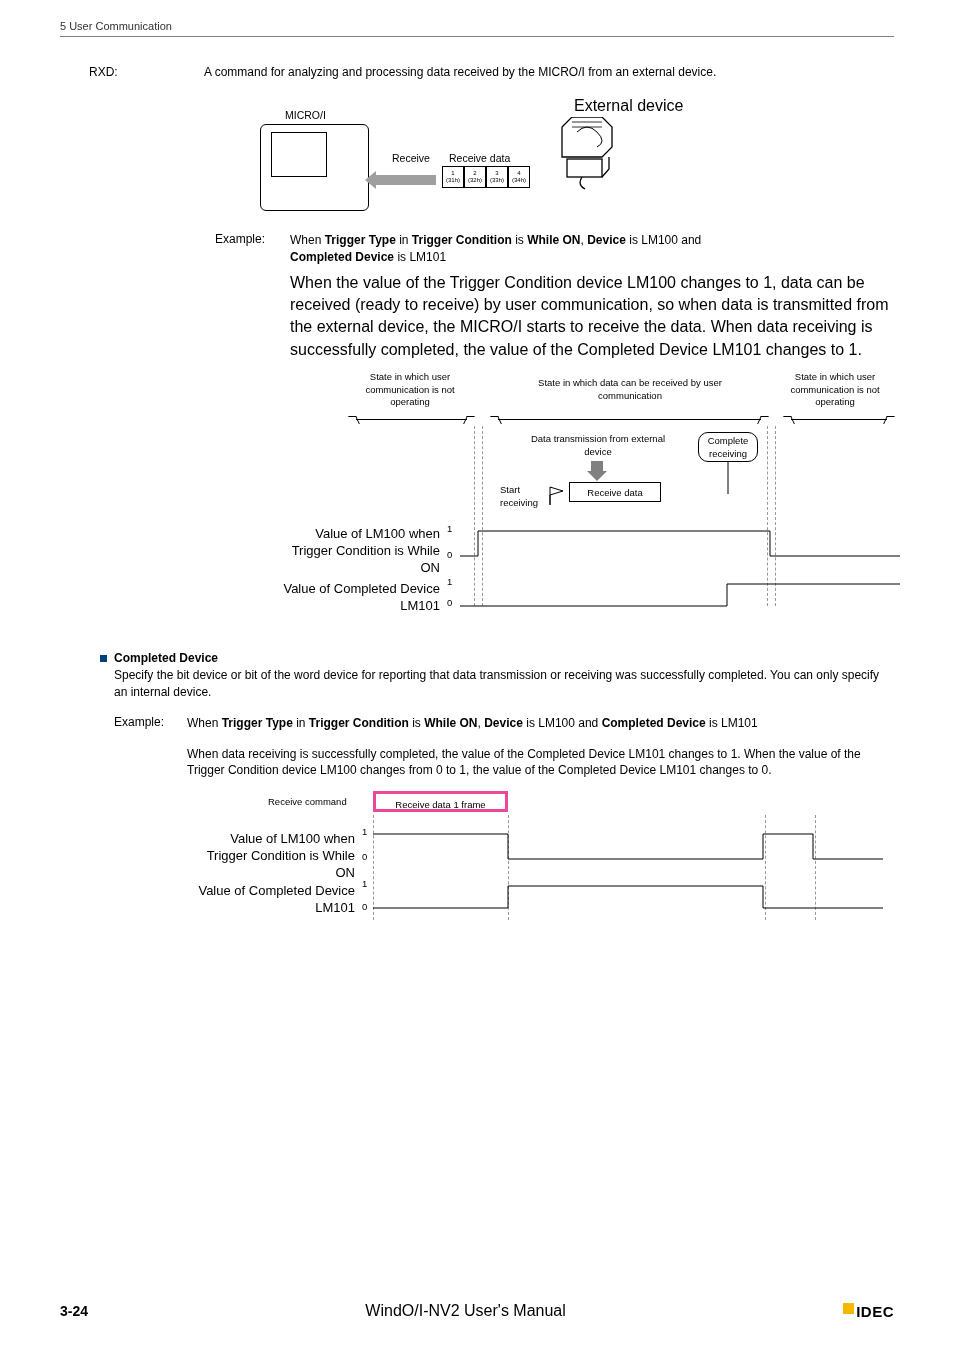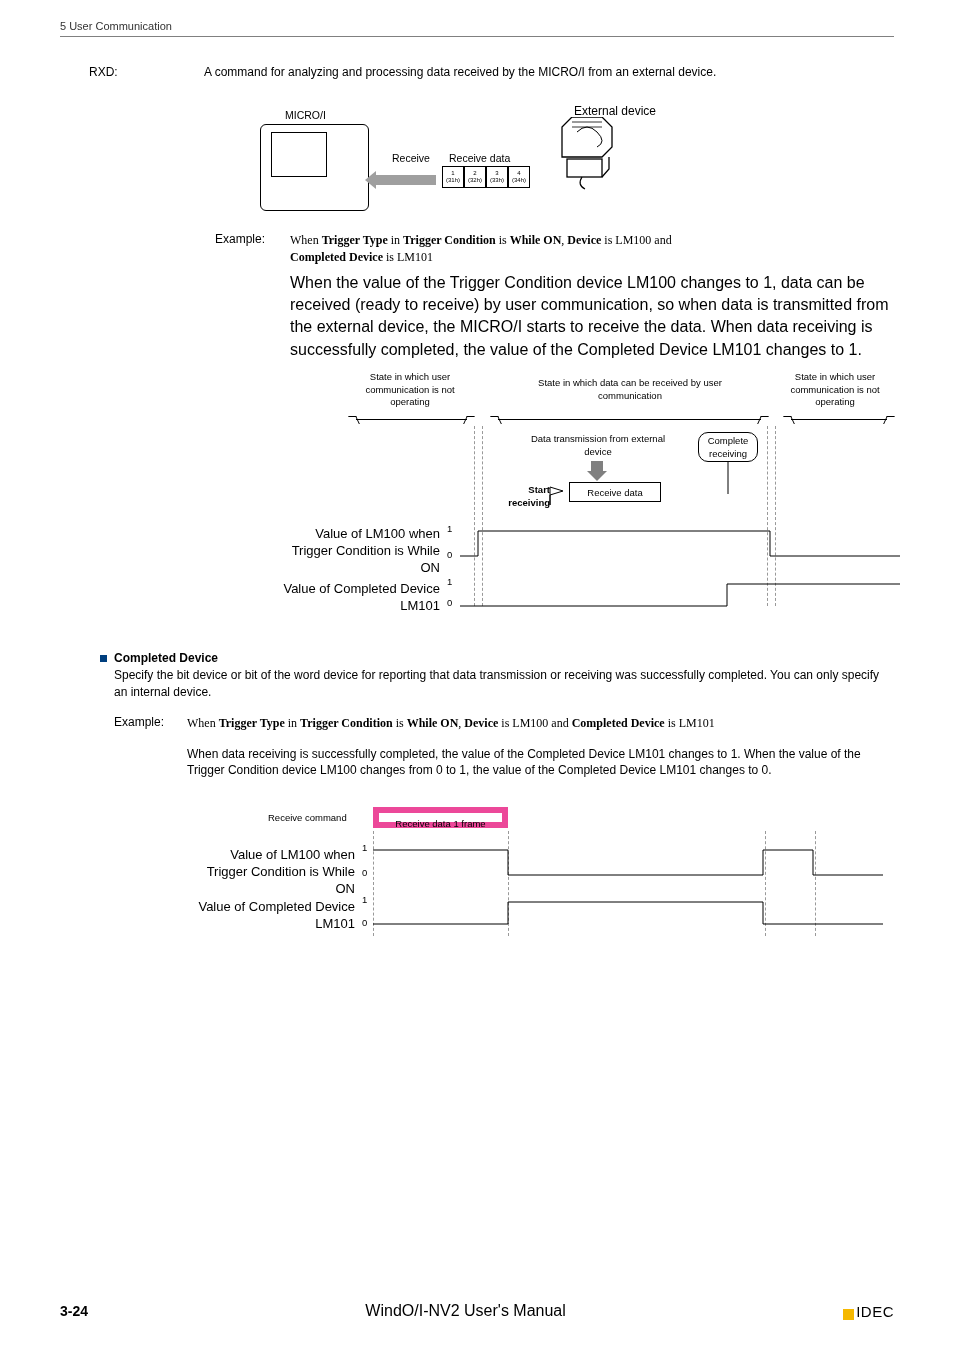--- a/index.html
+++ b/index.html
@@ -38,22 +38,22 @@
     flex: 1;
   }
   .diagram1 {
     position: relative;
     margin-left: 200px;
     height: 135px;
   }
   .ext-dev-label {
     position: absolute;
     left: 280px;
-    top: 7px;
-    font-size: 12px;
+    top: 0;
+    font-size: 16px;
     padding-left: 34px;
   }
   .microi-label {
     position: absolute;
     left: 25px;
     top: 12px;
     font-size: 10.5px;
   }
   .microi-outer {
     position: absolute;
@@ -132,21 +132,20 @@
     margin-bottom: 6px;
   }
   .example-label {
     width: 75px;
     font-size: 12px;
   }
   .example-body {
     flex: 1;
     font-size: 12px;
     line-height: 1.4;
-    font-family: Liberation Serif, serif;
   }
   .example-desc {
     margin-left: 230px;
     font-size: 16px;
     line-height: 1.4;
     margin-bottom: 10px;
   }
   .diagram2 {
     position: relative;
     margin-left: 175px;
@@ -227,24 +226,23 @@
     font-size: 9.5px;
     text-align: center;
     line-height: 1.3;
     padding-top: 2px;
   }
   .start-recv {
     position: absolute;
     left: 265px;
     top: 113px;
     font-size: 9.5px;
-    text-align: right;
+    text-align: left;
     width: 50px;
     line-height: 1.3;
-    font-weight: bold;
   }
   .flag {
     position: absolute;
     left: 312px;
     top: 114px;
   }
   .recv-data-box {
     position: absolute;
     left: 334px;
     top: 111px;
@@ -319,40 +317,40 @@
     margin-left: 54px;
     display: flex;
     margin-bottom: 14px;
   }
   .example2 .example-label { width: 73px; }
   .example2 .example-body { flex: 1; }
   .desc2 {
     margin-left: 127px;
     font-size: 12px;
     line-height: 1.4;
-    margin-bottom: 28px;
+    margin-bottom: 12px;
   }
   .diagram3 {
     position: relative;
     margin-left: 130px;
     height: 140px;
   }
   .rc-label {
     position: absolute;
     left: 78px;
     top: 5px;
     font-size: 9.5px;
   }
   .rd1f-box {
     position: absolute;
     left: 183px;
     top: 0;
     width: 135px;
     height: 21px;
-    border: 6px solid #ec4899;
+    border: 3px solid #ec4899;
     font-size: 9.5px;
     text-align: center;
     line-height: 21px;
   }
   .d3-dash { position:absolute; border-left: 1px dashed #999; top:24px; height: 105px; }
   .d3a { left: 183px; } .d3b { left: 318px; } .d3c { left: 575px; } .d3d { left: 625px; }
   .tl3 { left: 0; top: 40px; width: 165px; }
   .tl4 { left: 0; top: 92px; width: 165px; }
   .lv3a { left: 172px; top: 35px; }
   .lv3b { left: 172px; top: 60px; }
@@ -364,22 +362,22 @@
     left: 60px;
     right: 60px;
     display: flex;
     justify-content: space-between;
     align-items: center;
   }
   .page-num { font-weight: bold; font-size: 14px; }
   .footer-title { font-size: 16px; }
   .logo-box {
     display: flex;
-    align-items: flex-end;
-    font-weight: normal;
+    align-items: flex-start;
+    font-weight: bold;
     font-size: 15px;
     font-family: Arial, sans-serif;
     letter-spacing: 0.5px;
   }
   .logo-sq {
     width: 11px;
     height: 11px;
     background: #f5b800;
     margin-right: 2px;
   }

